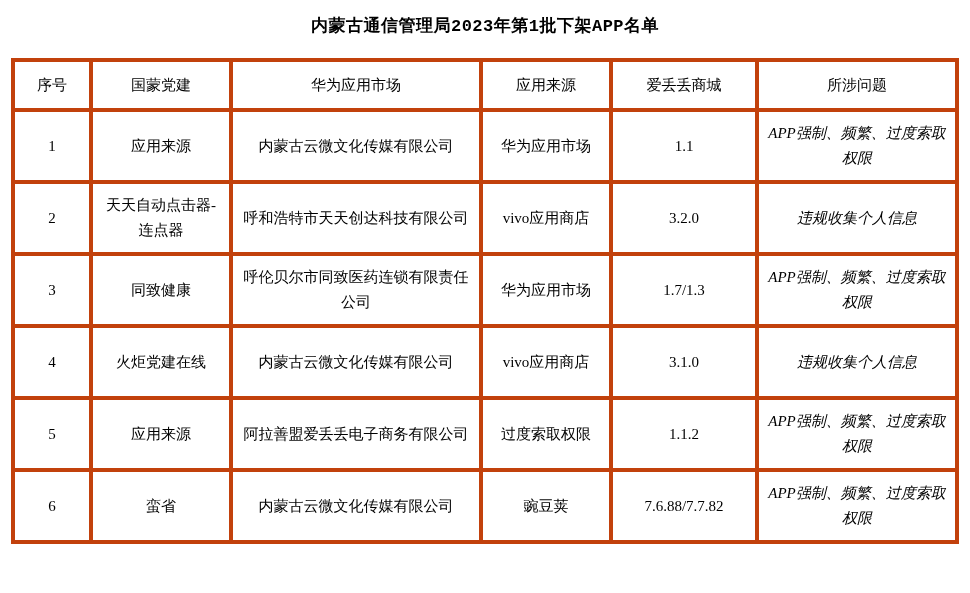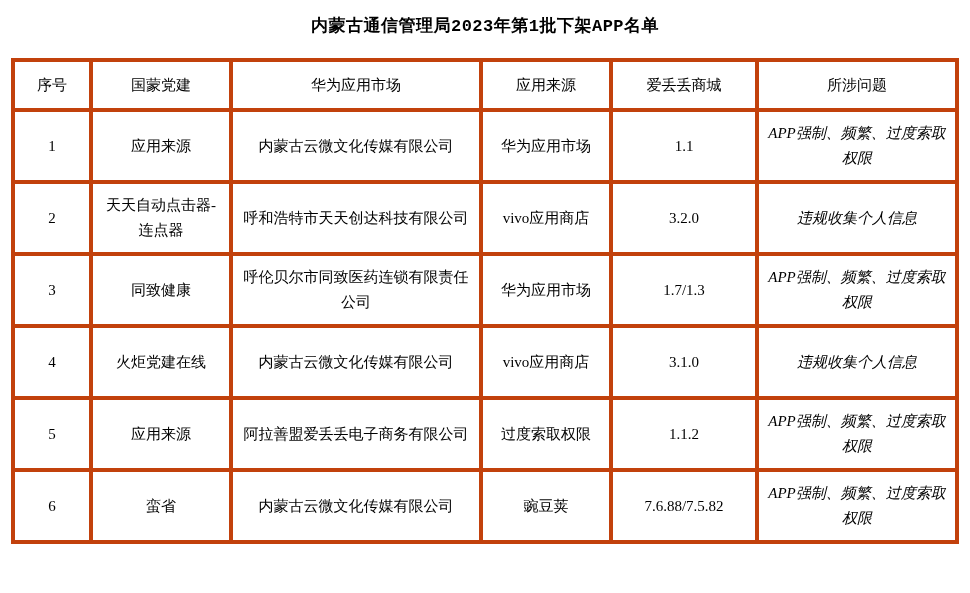--- a/index.html
+++ b/index.html
@@ -147,19 +147,19 @@
         <td>阿拉善盟爱丢丢电子商务有限公司</td>
         <td>过度索取权限</td>
         <td>1.1.2</td>
         <td class="issue-cell">APP强制、频繁、过度索取权限</td>
       </tr>
       <tr>
         <td>6</td>
         <td>蛮省</td>
         <td>内蒙古云微文化传媒有限公司</td>
         <td>豌豆荚</td>
-        <td>7.6.88/7.5.82</td>
+        <td>7.6.88/7.7.82</td>
         <td class="issue-cell">APP强制、频繁、过度索取权限</td>
       </tr>
     </tbody>
   </table>
 
 </div>
 
 </body></html>

